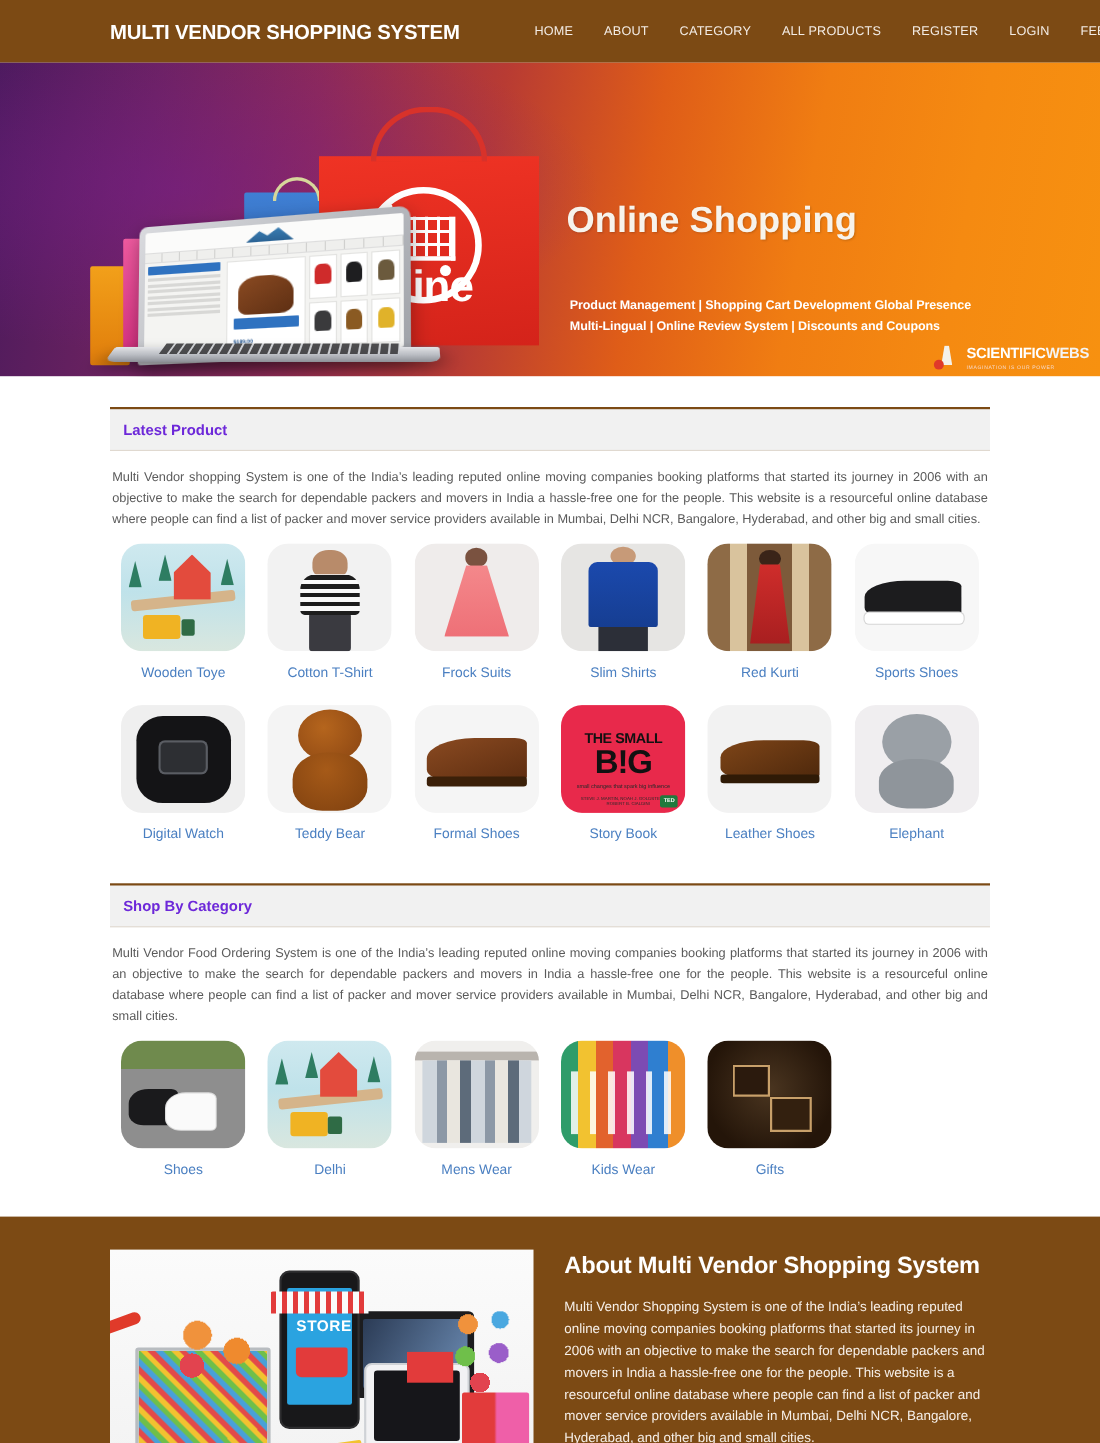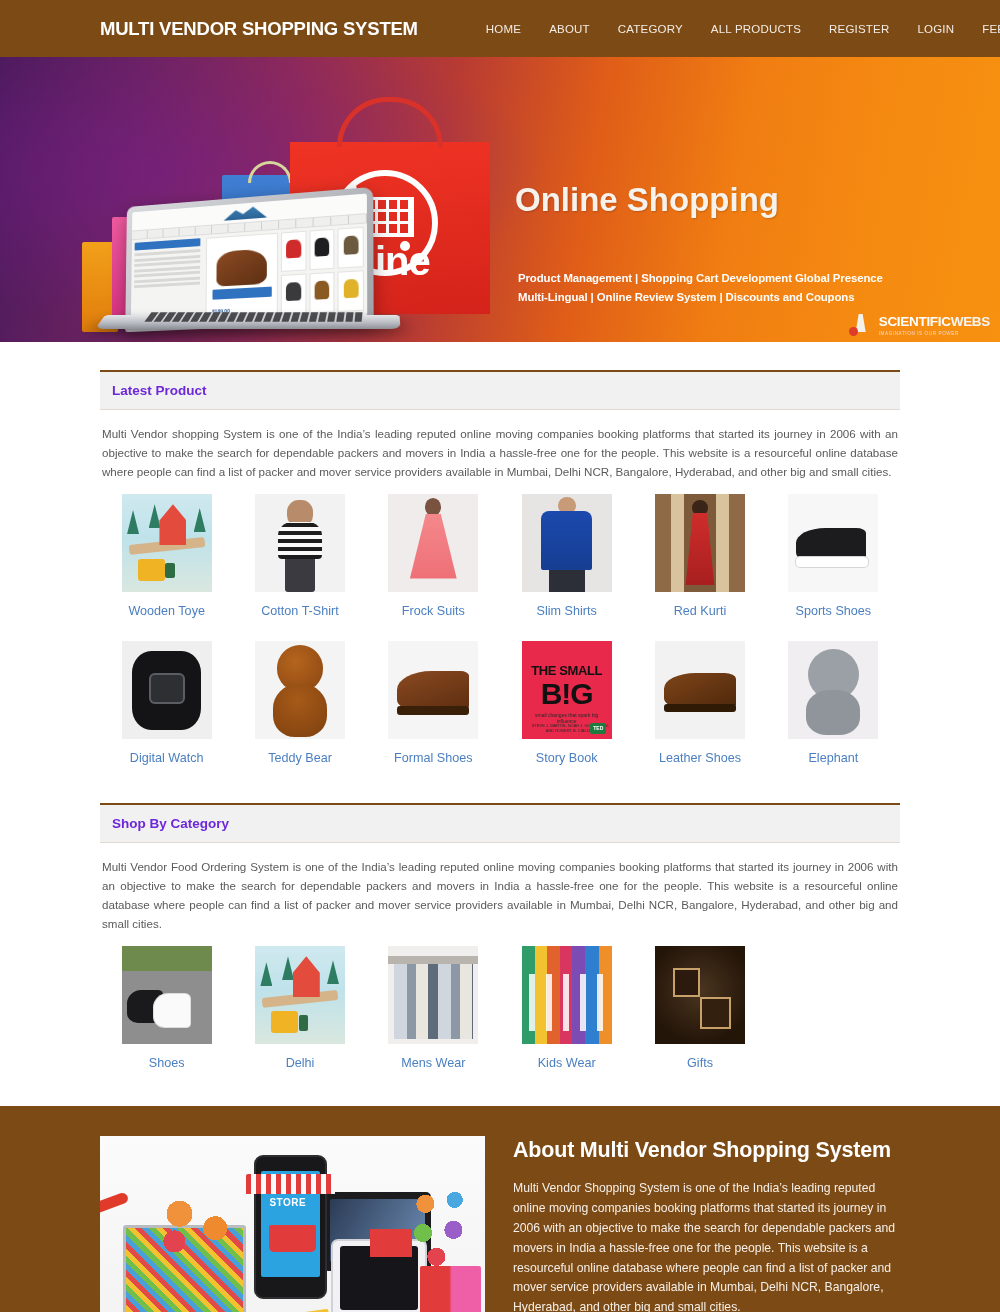--- a/index.html
+++ b/index.html
@@ -183,23 +183,23 @@
     text-align: justify;
   }
   .grid6 {
     display: grid;
     grid-template-columns: repeat(6, 1fr);
     gap: 0px;
     margin-top: 13px;
   }
   .tile { text-align: center; padding: 0 5px; }
   .tile-img {
-    width: 90px; height: 98px; margin: 0 auto;
+    width: 113px; height: 98px; margin: 0 auto;
     background-size: cover; background-position: center;
-    overflow: hidden; position: relative;
+    overflow: hidden; position: relative; border-radius: 19px;
   }
   .tile-label {
     display: block; margin-top: 12px; margin-bottom: 10px;
     font-size: 12.6px; color: #4a7fc1; cursor: pointer; text-decoration: none;
   }
 
   
   .art { position:absolute; inset:0; }
   .art-train { background: linear-gradient(180deg,#cfe9ef 0%,#bfe2ea 45%,#d9e7df 100%); }
   .art-train:before { content:""; position:absolute; left:8%; top:48%; width:84%; height:10%; background:#d5b48a; border-radius:3px; transform:rotate(-6deg); }
@@ -300,21 +300,21 @@
   .ai-cart { position:absolute; left:6%; top:38%; width:32%; height:48%;
      background: repeating-linear-gradient(45deg,#e24a4a 0 5px,#49a0d8 5px 10px,#6fbf4a 10px 15px,#f2c230 15px 20px);
      border:3px solid #b8bcc0; border-radius:3px; }
   .ai-cart:before { content:""; position:absolute; left:-42%; top:-26%; width:44%; height:10%; background:#e03a2a; border-radius:6px; transform:rotate(-20deg); }
   .ai-cart:after { content:""; position:absolute; left:6%; bottom:-22%; width:84%; height:16%;
      background:#c9cdd1; border-radius:3px; box-shadow:-2px 10px 0 -4px #7c8086, 46px 10px 0 -4px #7c8086; }
   .ai-phone { position:absolute; left:40%; top:8%; width:19%; height:62%; background:#18181a; border-radius:9px; border:2px solid #2e2e30; }
   .ai-phone-screen { position:absolute; inset:10% 7% 14% 7%; background:#2aa3e0; border-radius:2px; }
   .ai-awning { position:absolute; left:38%; top:16%; width:23%; height:9%;
      background: repeating-linear-gradient(90deg,#e23b3b 0 5px,#fafafa 5px 10px); border-radius:2px 2px 0 0; }
-  .ai-store { position:absolute; left:44%; top:26%; color:#fff; font-size:10px; font-weight:bold; letter-spacing:.5px; }
+  .ai-store { position:absolute; left:44%; top:26%; color:#fff; font-size:14px; font-weight:bold; letter-spacing:.5px; }
   .ai-basket { position:absolute; left:44%; top:38%; width:12%; height:12%; background:#e23b3b; border-radius:2px 2px 5px 5px; }
   .ai-tablet { position:absolute; left:58%; top:24%; width:28%; height:34%; background:#1c1c1e; border-radius:5px; }
   .ai-tablet-s { position:absolute; inset:9% 6% 12% 6%; background:linear-gradient(120deg,#2b3b55,#6d8db5); border-radius:2px; }
   .ai-phone2 { position:absolute; left:60%; top:44%; width:25%; height:40%; background:#f2f2f4; border-radius:7px; border:2px solid #cfd2d6; }
   .ai-phone2-s { position:absolute; inset:6% 8% 22% 8%; background:#16161a; border-radius:3px; }
   .ai-gift { position:absolute; left:70%; top:40%; width:11%; height:12%; background:#e23b3b; }
   .ai-icons { position:absolute; right:3%; top:24%; width:16%; height:34%;
       background:
         radial-gradient(circle at 22% 15%, #f0923c 0 9px, transparent 9px),
         radial-gradient(circle at 70% 10%, #4aa8e0 0 8px, transparent 8px),

